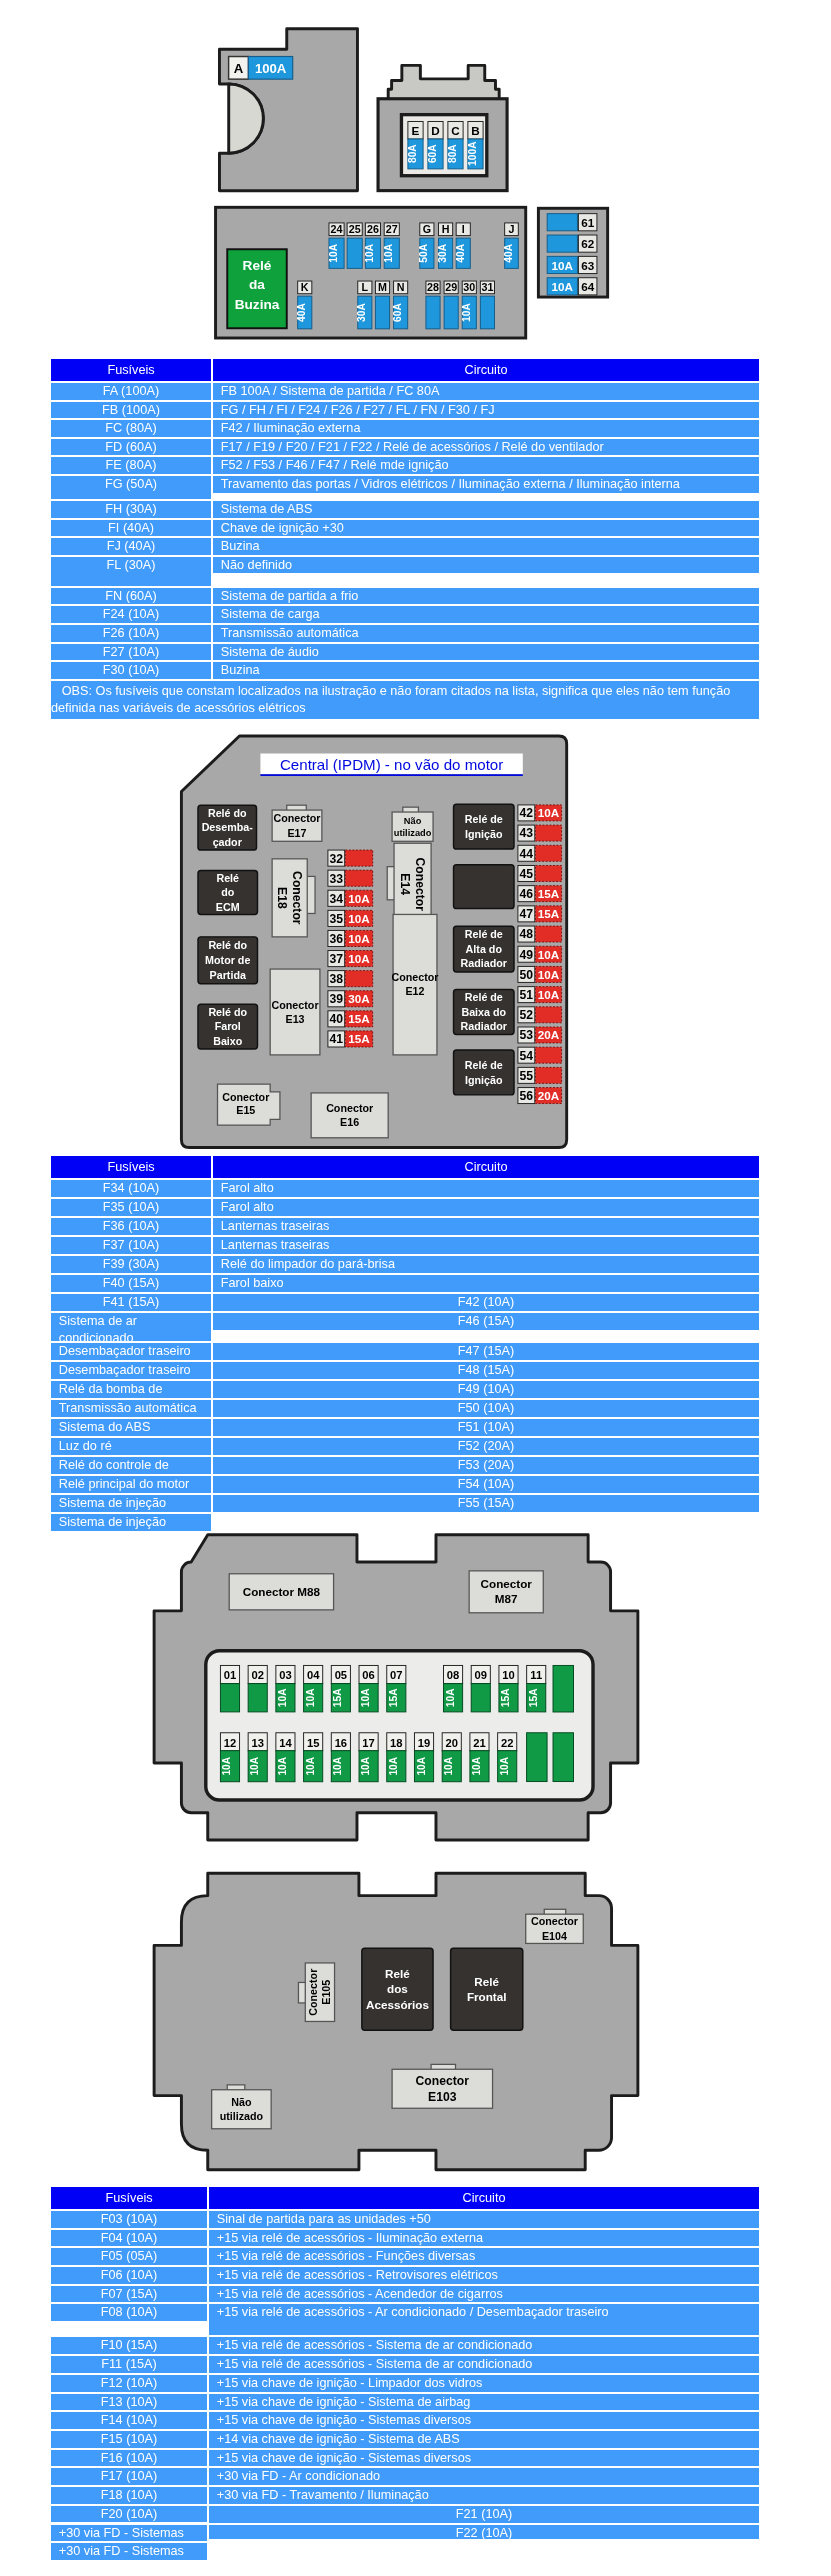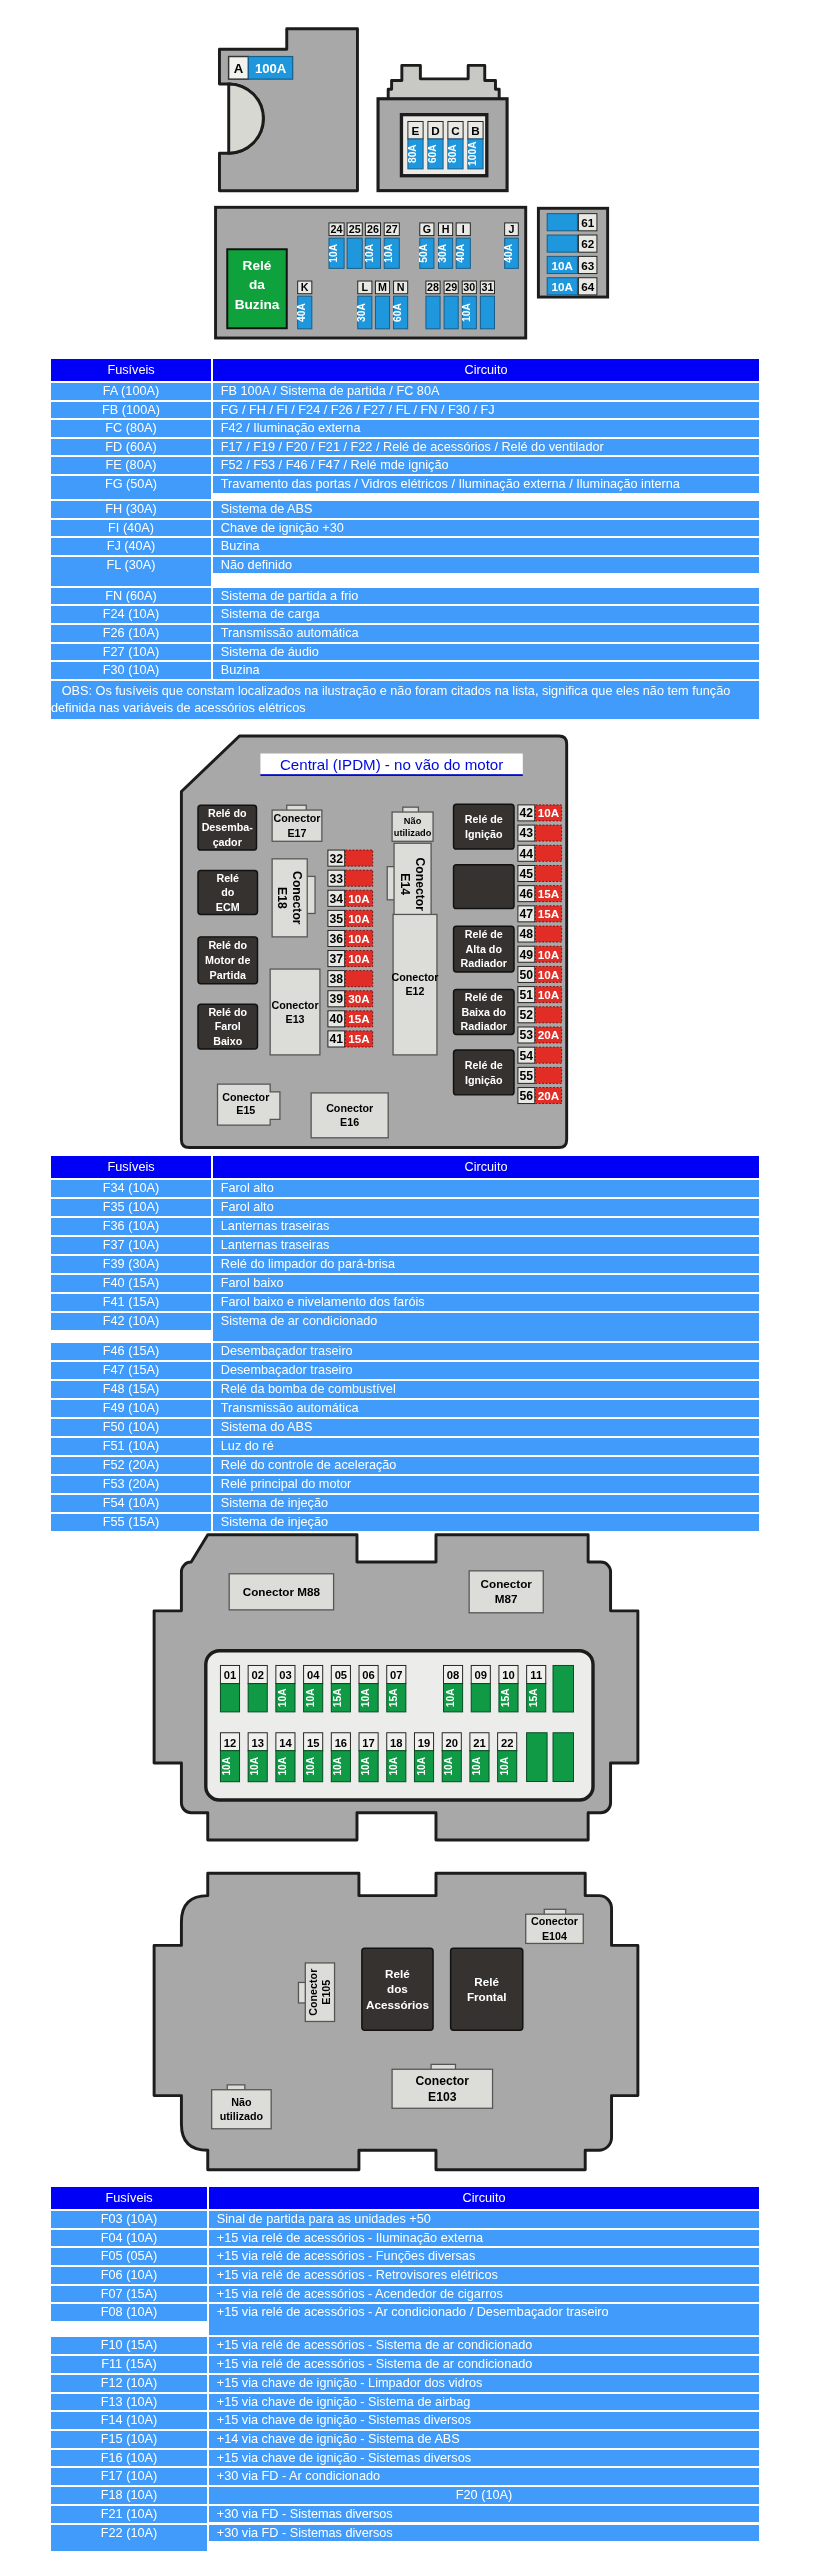--- a/index.html
+++ b/index.html
@@ -430,21 +430,20 @@
 <div class="c2" style="height:17px;line-height:17px">Farol alto</div>
 <div class="c1" style="height:17px;line-height:17px">F36 (10A)</div>
 <div class="c2" style="height:17px;line-height:17px">Lanternas traseiras</div>
 <div class="c1" style="height:17px;line-height:17px">F37 (10A)</div>
 <div class="c2" style="height:17px;line-height:17px">Lanternas traseiras</div>
 <div class="c1" style="height:17px;line-height:17px">F39 (30A)</div>
 <div class="c2" style="height:17px;line-height:17px">Relé do limpador do pará-brisa</div>
 <div class="c1" style="height:17px;line-height:17px">F40 (15A)</div>
 <div class="c2" style="height:17px;line-height:17px">Farol baixo</div>
 <div class="c1" style="height:17px;line-height:17px">F41 (15A)</div>
-<div class="c2" style="height:17px;line-height:17px">Farol baixo e nivelamento dos faróis</div>
 <div class="c1" style="height:17px;line-height:17px">F42 (10A)</div>
 <div class="c2" style="height:28px;line-height:17px">Sistema de ar condicionado</div>
 <div class="c1" style="height:17px;line-height:17px">F46 (15A)</div>
 <div class="c2" style="height:17px;line-height:17px">Desembaçador traseiro</div>
 <div class="c1" style="height:17px;line-height:17px">F47 (15A)</div>
 <div class="c2" style="height:17px;line-height:17px">Desembaçador traseiro</div>
 <div class="c1" style="height:17px;line-height:17px">F48 (15A)</div>
 <div class="c2" style="height:17px;line-height:17px">Relé da bomba de combustível</div>
 <div class="c1" style="height:17px;line-height:17px">F49 (10A)</div>
 <div class="c2" style="height:17px;line-height:17px">Transmissão automática</div>
@@ -486,19 +485,20 @@
 <div class="c2" style="height:16.7px;line-height:16.7px">+15 via chave de ignição - Sistema de airbag</div>
 <div class="c1" style="height:16.7px;line-height:16.7px">F14 (10A)</div>
 <div class="c2" style="height:16.7px;line-height:16.7px">+15 via chave de ignição - Sistemas diversos</div>
 <div class="c1" style="height:16.7px;line-height:16.7px">F15 (10A)</div>
 <div class="c2" style="height:16.7px;line-height:16.7px">+14 via chave de ignição - Sistema de ABS</div>
 <div class="c1" style="height:16.7px;line-height:16.7px">F16 (10A)</div>
 <div class="c2" style="height:16.7px;line-height:16.7px">+15 via chave de ignição - Sistemas diversos</div>
 <div class="c1" style="height:16.7px;line-height:16.7px">F17 (10A)</div>
 <div class="c2" style="height:16.7px;line-height:16.7px">+30 via FD - Ar condicionado</div>
 <div class="c1" style="height:16.7px;line-height:16.7px">F18 (10A)</div>
+<div class="c2" style="height:16.7px;line-height:16.7px">+30 via FD - Travamento / Iluminação</div>
 <div class="c1" style="height:16.7px;line-height:16.7px">F20 (10A)</div>
 <div class="c1" style="height:17px;line-height:16.7px">F21 (10A)</div>
 <div class="c2" style="height:16.7px;line-height:16.7px">+30 via FD - Sistemas diversos</div>
-<div class="c1" style="height:26px;line-height:16.7px">F22 (10A)</div>
+<div class="c1" style="height:14px;line-height:16.7px">F22 (10A)</div>
 <div class="c2" style="height:16.7px;line-height:16.7px">+30 via FD - Sistemas diversos</div>
 </div>
 
 
 </body></html>

